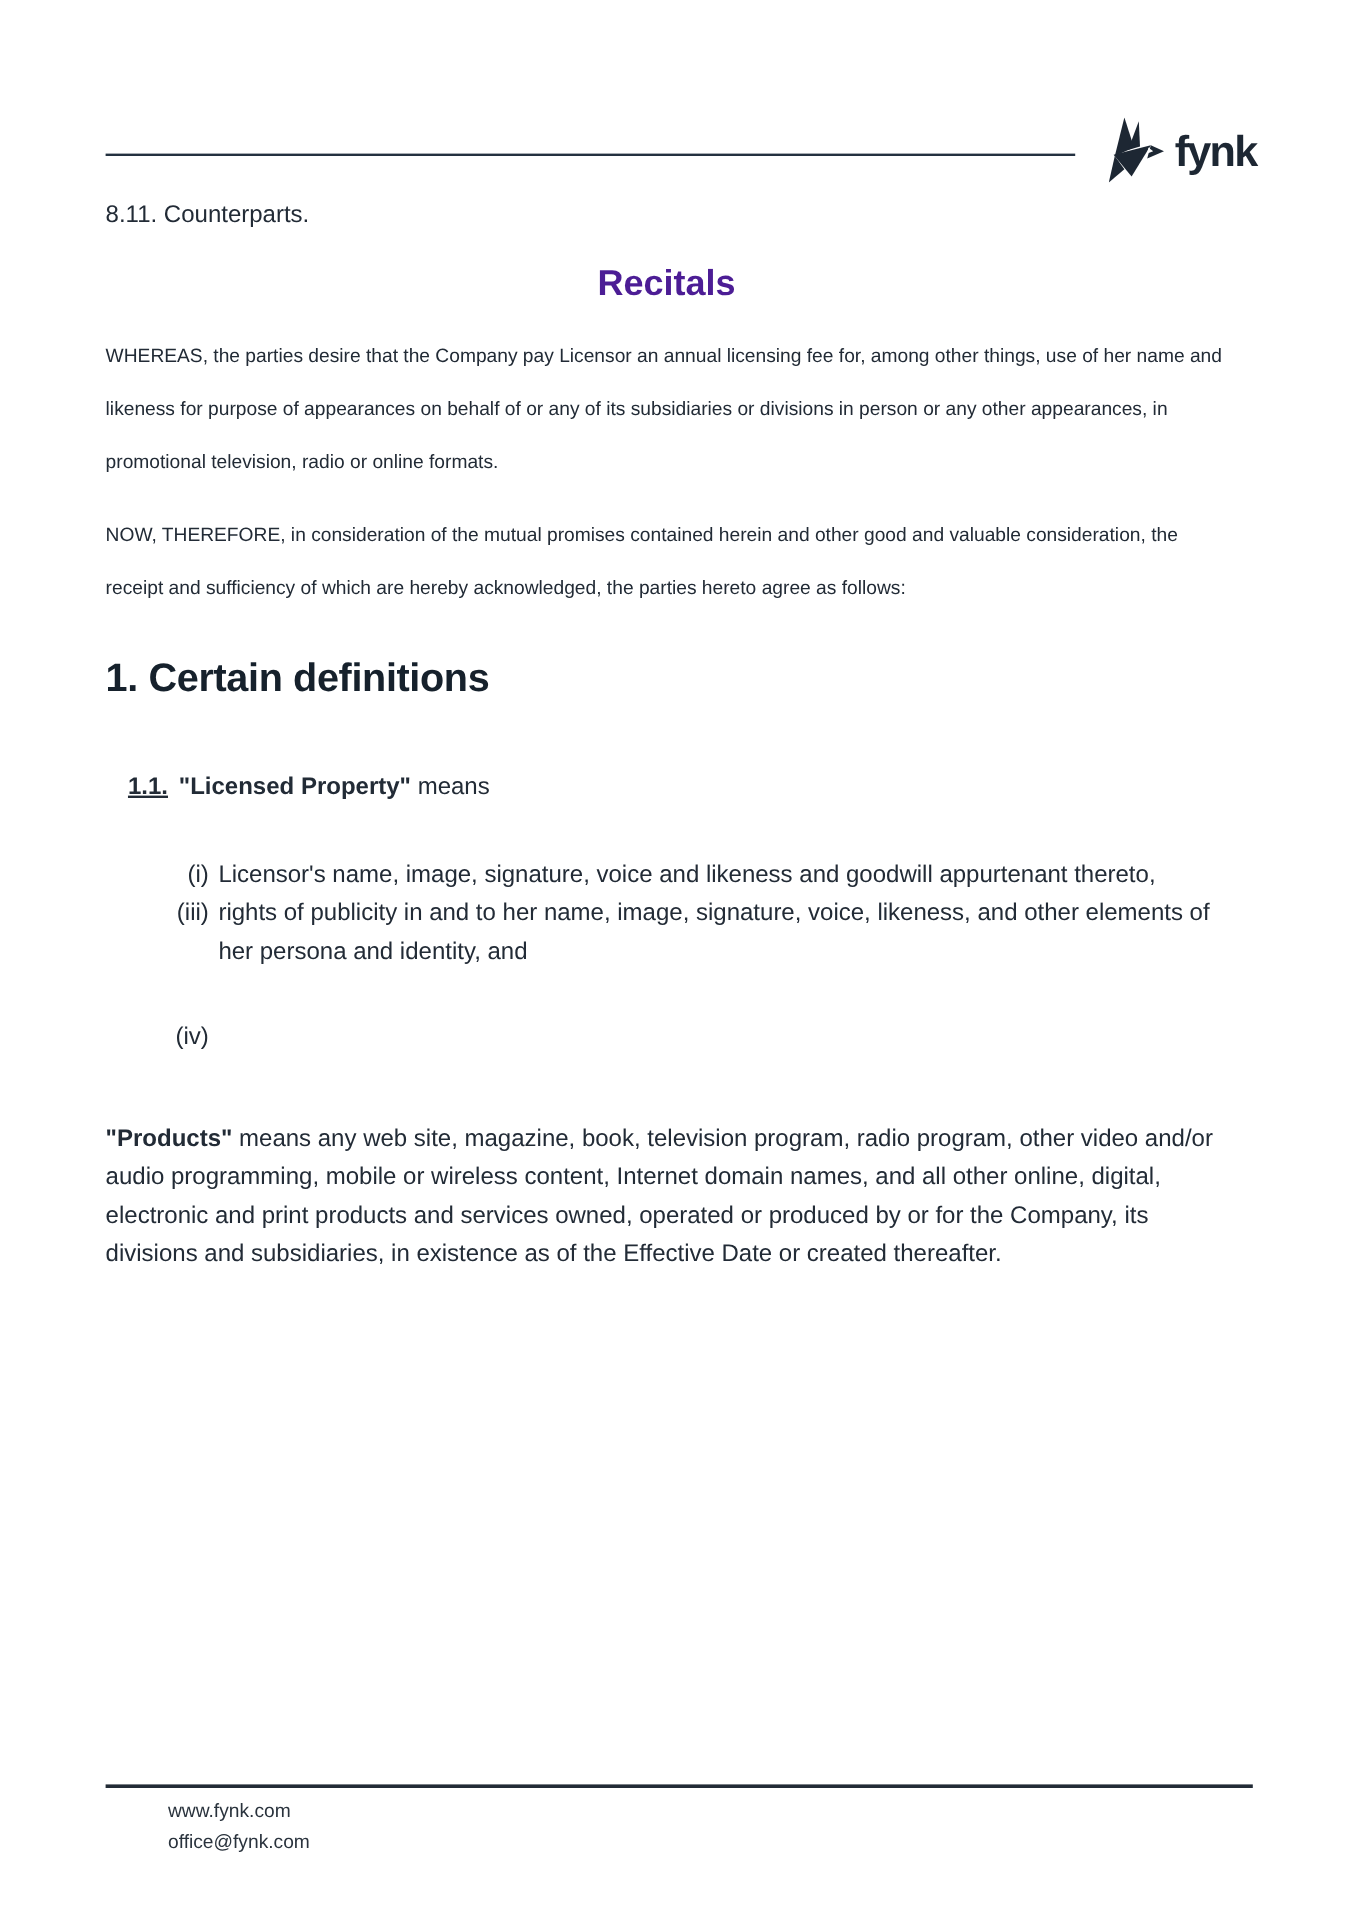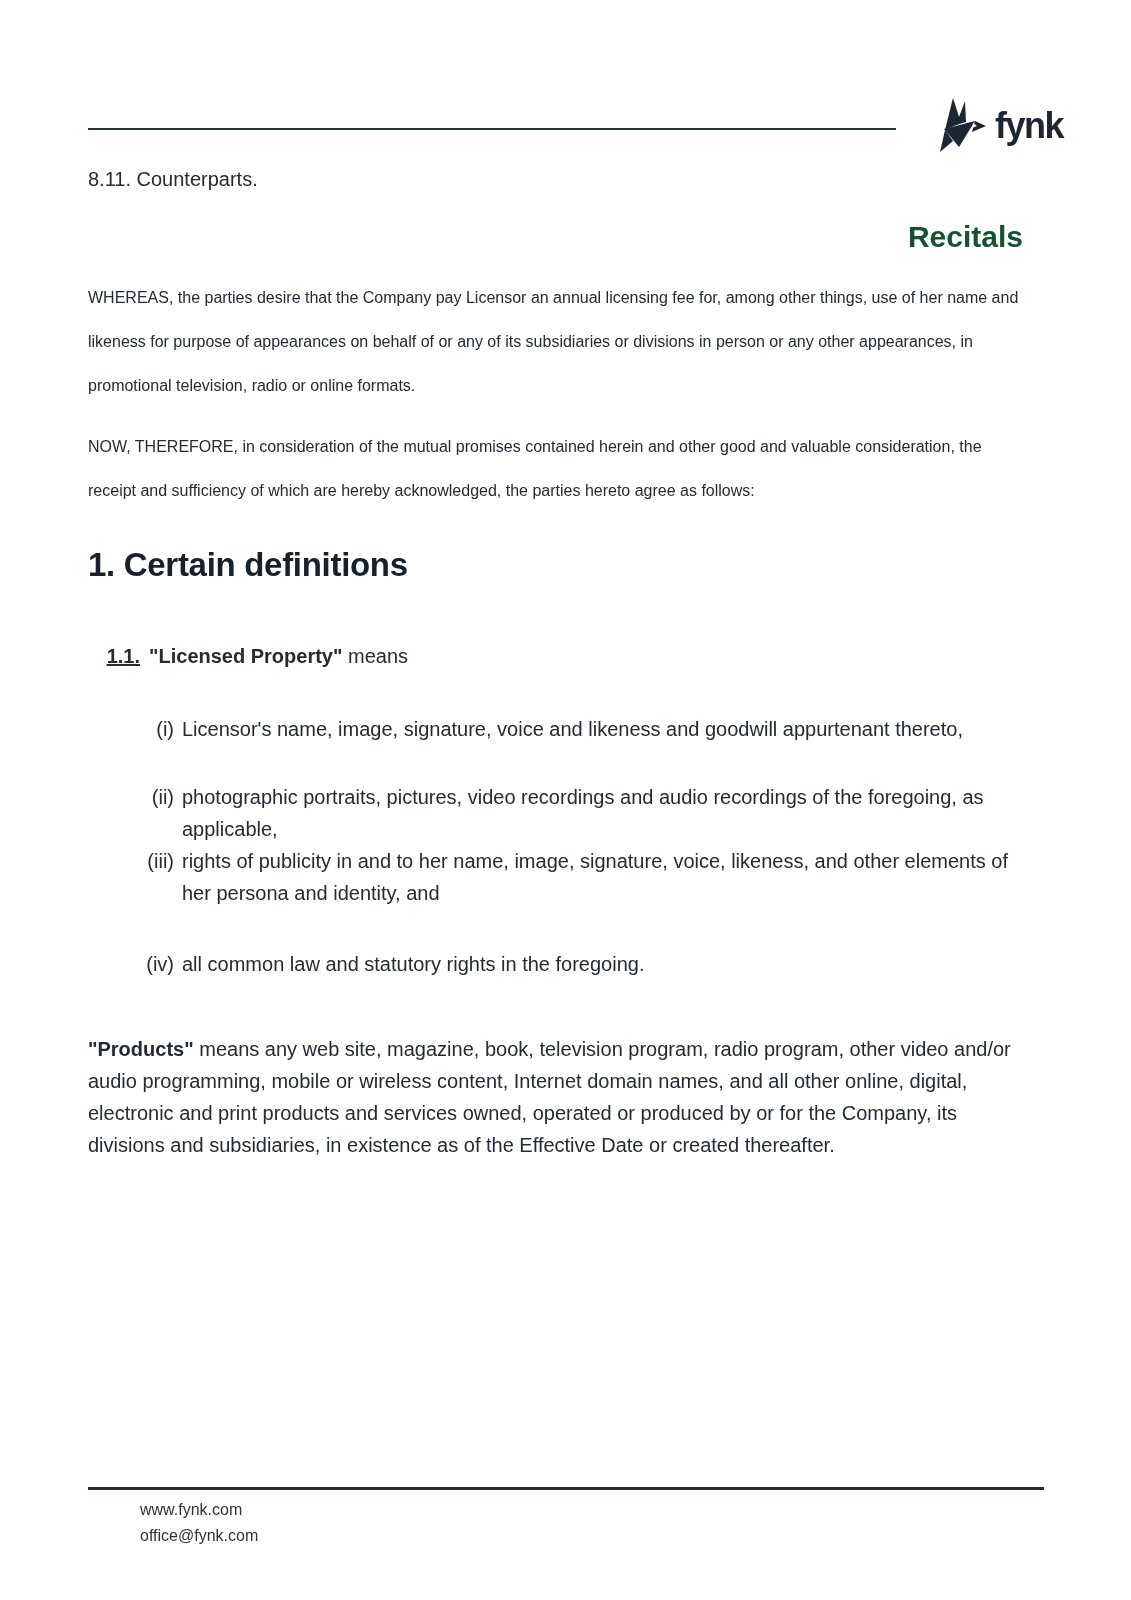--- a/index.html
+++ b/index.html
@@ -15,21 +15,21 @@
 
   
   .header-line {
     position: absolute;
     top: 128px; left: 88px;
     width: 808px; height: 2px;
     background: #233140;
   }
   .logo {
     position: absolute;
-    top: 98px; right: 68px;
+    top: 98px; right: 84px;
     display: flex;
     align-items: center;
     gap: 9px;
   }
   .logo-text {
     font-size: 36px;
     font-weight: 700;
     letter-spacing: -1.5px;
     color: #1d2733;
     line-height: 1;
@@ -40,25 +40,25 @@
     position: absolute;
     top: 0; left: 88px; right: 108px;
   }
   .ref {
     margin: 163px 0 0 0;
     font-size: 20px;
     line-height: 32px;
   }
   .doc-title {
     margin: 22px 0 0 0;
-    text-align: right;
+    text-align: center;
     font-size: 30px;
     line-height: 40px;
     font-weight: 700;
-    color: #14532d;
+    color: #4c1d95;
   }
   .body-p {
     margin: 19px 0 0 0;
     font-size: 16px;
     line-height: 44px;
   }
   .body-p.second { margin-top: 17px; }
   .sec-heading {
     margin: 29px 0 0 0;
     font-size: 33px;
@@ -149,31 +149,26 @@
 
     <div class="clause">
       <span class="num bold">1.1.</span>
       <span class="ctext"><b>"Licensed Property"</b> <span>means</span></span>
     </div>
 
     <div class="roman r1">
       <span class="rlabel">(i)</span>
       <span class="rtext">Licensor's name, image, signature, voice and likeness and goodwill appurtenant thereto,</span>
     </div>
-    <div class="roman r2">
-      <span class="rlabel">(ii)</span>
-      <span class="rtext">photographic portraits, pictures, video recordings and audio recordings of the foregoing, as applicable,</span>
-    </div>
     <div class="roman r3">
       <span class="rlabel">(iii)</span>
       <span class="rtext">rights of publicity in and to her name, image, signature, voice, likeness, and other elements of her persona and identity, and</span>
     </div>
     <div class="roman r4">
       <span class="rlabel">(iv)</span>
-      <span class="rtext">all common law and statutory rights in the foregoing.</span>
     </div>
 
     <div class="clause c12">
       <span class="ctext"><b>"Products"</b> <span>means any web site, magazine, book, television program, radio program, other video and/or audio programming, mobile or wireless content, Internet domain names, and all other online, digital, electronic and print products and services owned, operated or produced by or for the Company, its divisions and subsidiaries, in existence as of the Effective Date or created thereafter.</span></span>
     </div>
 
 
   </div>
 
   <div class="footer-line"></div>

